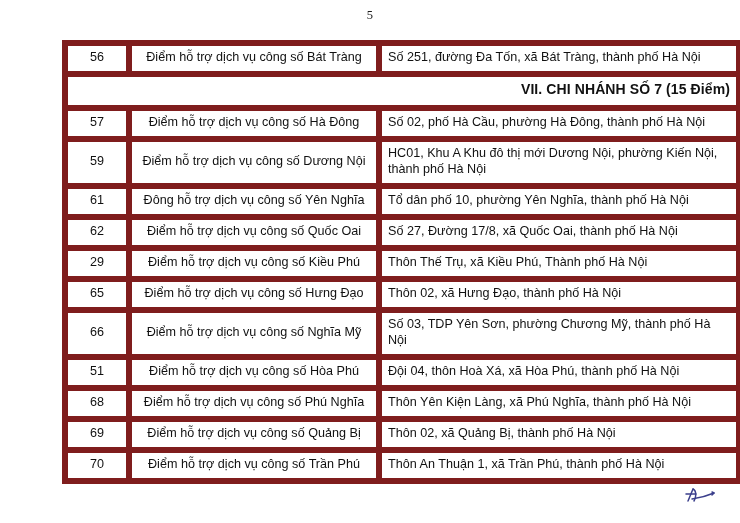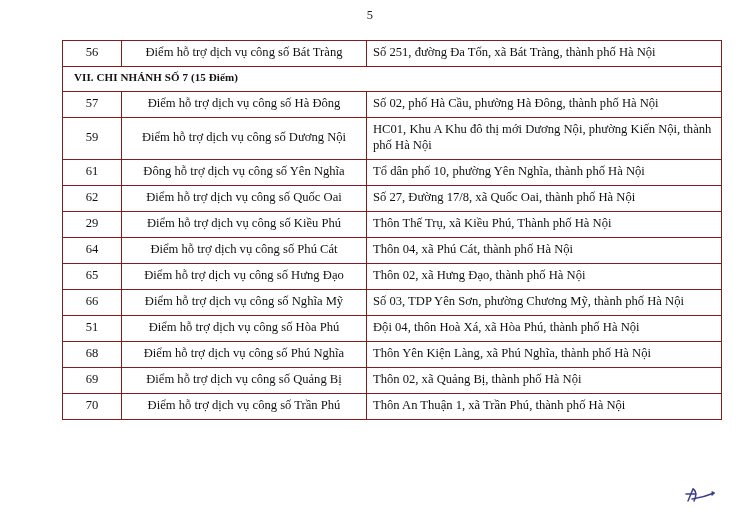--- a/index.html
+++ b/index.html
@@ -44,27 +44,27 @@
     width: 620px;
   }
 
   table.doc-table {
     border-collapse: collapse;
     width: 620px;
     table-layout: fixed;
   }
 
   table.doc-table td {
-    border: 1px solid #7f1d1d;
+    border: 6px solid #7f1d1d;
     padding: 4px 6px 5px 6px;
     font-size: 12.6px;
     line-height: 1.27;
     vertical-align: middle;
     color: #111111;
-    font-family: Liberation Serif, serif;
+    font-family: Liberation Sans, sans-serif;
   }
 
   td.col-no {
     width: 46px;
     text-align: center;
     padding-left: 2px;
     padding-right: 2px;
   }
 
   td.col-name {
@@ -75,25 +75,26 @@
 
   td.col-addr {
     width: 342px;
     text-align: left;
     padding-left: 7px;
     margin-left: 12px;
   }
 
   tr.section-row td {
     font-weight: bold;
-    font-size: 11px;
+    font-size: 14px;
     padding-top: 4px;
     padding-bottom: 6px;
     padding-left: 11px;
     letter-spacing: 0.1px;
+    text-align: right;
   }
 
   .signature {
     position: absolute;
     left: 683px;
     top: 485px;
     width: 34px;
     height: 22px;
   }
 </style>
@@ -134,25 +135,20 @@
             <td class="col-no">62</td>
             <td class="col-name">Điểm hỗ trợ dịch vụ công số Quốc Oai</td>
             <td class="col-addr">Số 27, Đường 17/8, xã Quốc Oai, thành phố Hà Nội</td>
           </tr>
           <tr>
             <td class="col-no">29</td>
             <td class="col-name">Điểm hỗ trợ dịch vụ công số Kiều Phú</td>
             <td class="col-addr">Thôn Thế Trụ, xã Kiều Phú, Thành phố Hà Nội</td>
           </tr>
           <tr>
-            <td class="col-no">64</td>
-            <td class="col-name">Điểm hỗ trợ dịch vụ công số Phú Cát</td>
-            <td class="col-addr">Thôn 04, xã Phú Cát, thành phố Hà Nội</td>
-          </tr>
-          <tr>
             <td class="col-no">65</td>
             <td class="col-name">Điểm hỗ trợ dịch vụ công số Hưng Đạo</td>
             <td class="col-addr">Thôn 02, xã Hưng Đạo, thành phố Hà Nội</td>
           </tr>
           <tr>
             <td class="col-no">66</td>
             <td class="col-name">Điểm hỗ trợ dịch vụ công số Nghĩa Mỹ</td>
             <td class="col-addr">Số 03, TDP Yên Sơn, phường Chương Mỹ, thành phố Hà Nội</td>
           </tr>
           <tr>

